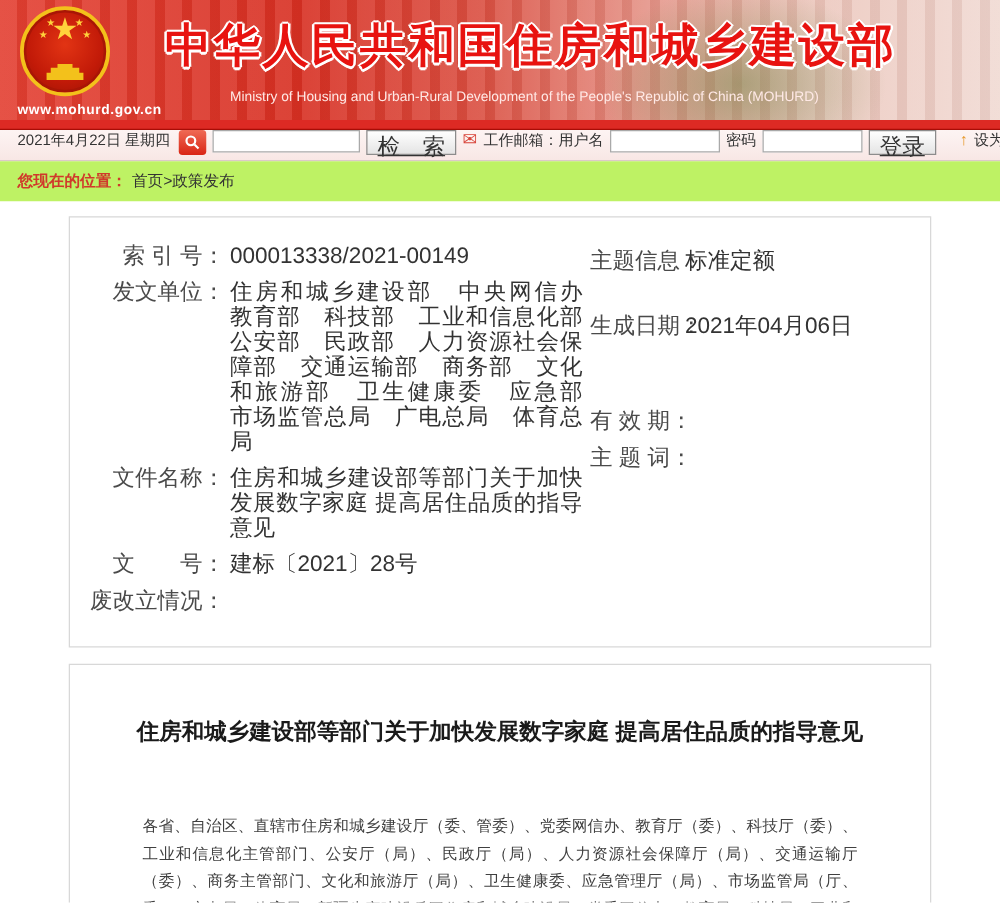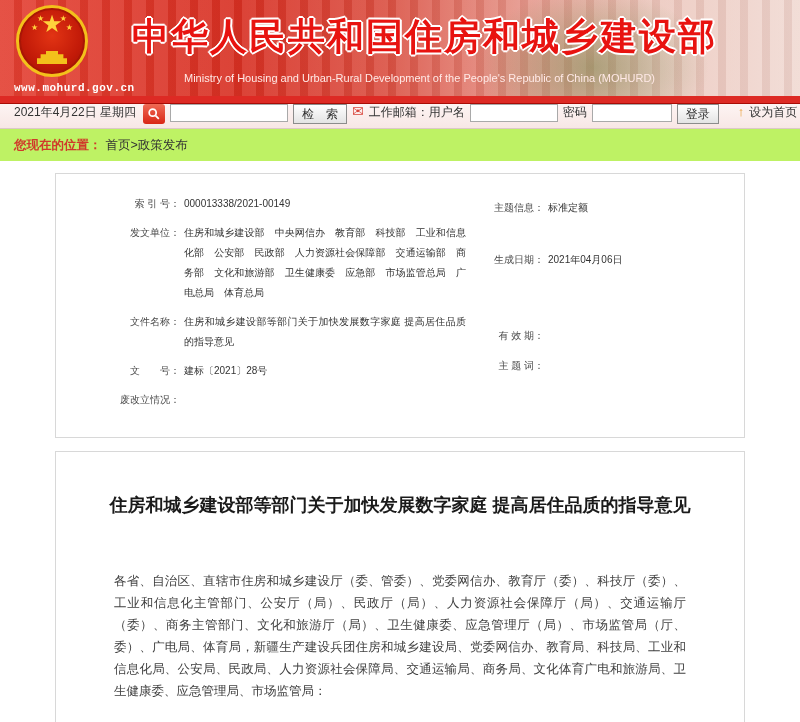--- a/index.html
+++ b/index.html
@@ -24,21 +24,21 @@
   }
   .emblem .star-big { position:absolute; left:50%; top:4px; transform:translateX(-50%); color:#ffd33c; font-size:24px; line-height:24px; }
   .emblem .star-s { position:absolute; color:#ffd33c; font-size:8px; line-height:8px; }
   .emblem .s1{ left:12px; top:16px; } .emblem .s2{ right:12px; top:16px; }
   .emblem .s3{ left:18px; top:7px; }  .emblem .s4{ right:18px; top:7px; }
   .emblem .gate {
     position:absolute; left:50%; bottom:10px; transform:translateX(-50%);
     width:30px; height:13px; background:#f3c11b;
     clip-path:polygon(0 100%,0 55%,12% 55%,12% 25%,30% 25%,30% 0,70% 0,70% 25%,88% 25%,88% 55%,100% 55%,100% 100%);
   }
-  .site-url { position:absolute; left:14px; bottom:2px; color:#fff; font-size:11px; font-weight:bold; letter-spacing:.5px;font-family:Liberation Mono, monospace; }
+  .site-url { position:absolute; left:14px; bottom:2px; color:#fff; font-size:11px; font-weight:bold; letter-spacing:.5px; }
   .site-titles { position:absolute; left:132px; top:12px; width:660px; }
   .site-title {
     font-size:37px; font-weight:bold; color:#e81310; letter-spacing:2px; white-space:nowrap;
     text-shadow:-2px 0 0 #fff, 2px 0 0 #fff, 0 -2px 0 #fff, 0 2px 0 #fff,
                 -1px -1px 0 #fff, 1px 1px 0 #fff, -1px 1px 0 #fff, 1px -1px 0 #fff;
   }
   .site-subtitle { margin:10px 0 0 52px; font-size:11px; color:#ffe9e6; white-space:nowrap; }
   .red-bar { height:8px; background:#dd2a24; border-bottom:1px solid #a80c06; }
   
   .toolbar {
@@ -48,33 +48,34 @@
   }
   .tb-date { margin-right:2px; }
   .tb-search-ico {
     width:22px; height:20px; border-radius:3px; flex:none;
     background:linear-gradient(#ef6a55,#d92615); display:flex; align-items:center; justify-content:center;
   }
   .tb-input { height:18px; border:1px solid #a9a9a9; background:#fff; font-size:11px; padding:0 3px; }
   .w-search { width:118px; } .w-user { width:88px; } .w-pass { width:80px; }
   .tb-btn {
     height:20px; border:1px solid #8c8c8c; background:linear-gradient(#fff,#e4e4e4);
-    font-size:12px; color:#333; padding:0 8px; cursor:pointer;
+    font-size:18px; color:#333; padding:0 8px; cursor:pointer;
     font-family:"Liberation Sans","DejaVu Sans",sans-serif;
+    text-decoration:underline;
   }
   .mail-ico { color:#d8453b; font-size:14px; line-height:14px; }
   .home-arrow { color:#e89a2e; font-weight:bold; font-size:13px; margin-left:14px; }
   
   .breadcrumb { height:32px; display:flex; align-items:center; padding-left:14px; font-size:12.5px; background:#bef264; }
   .bc-label { color:#d03a2b; font-weight:bold; }
   .bc-path { color:#333; text-decoration:none; margin-left:4px; }
   
   .content { width:800px; }
   .card { width:690px; margin:0 auto; border:1px solid #d8d8d8; background:#fff; }
-  .meta-card { margin-top:12px; padding:20px 14px 18px 14px; display:flex; font-size:10px; }
+  .meta-card { margin-top:12px; padding:20px 14px 18px 14px; display:flex; font-size:18px; }
   .meta-left { width:396px; flex:none; }
   .meta-right { flex:1; padding-left:6px; }
   .mrow { display:flex; margin-bottom:9px; line-height:20px; }
   .mlbl { flex:none; text-align:right; color:#4a4a4a; white-space:pre; }
   .meta-left .mlbl { width:110px; }
   .meta-right .mlbl { width:72px; }
   .mval { flex:1; color:#333; padding-left:4px; text-align:justify; }
   .mr-1{ margin-top:4px; } .mr-2{ margin-top:32px; } .mr-3{ margin-top:56px; } .mr-4{ margin-top:10px; }
   
   .article-card { margin-top:13px; padding:40px 0 60px 0; min-height:300px; }

